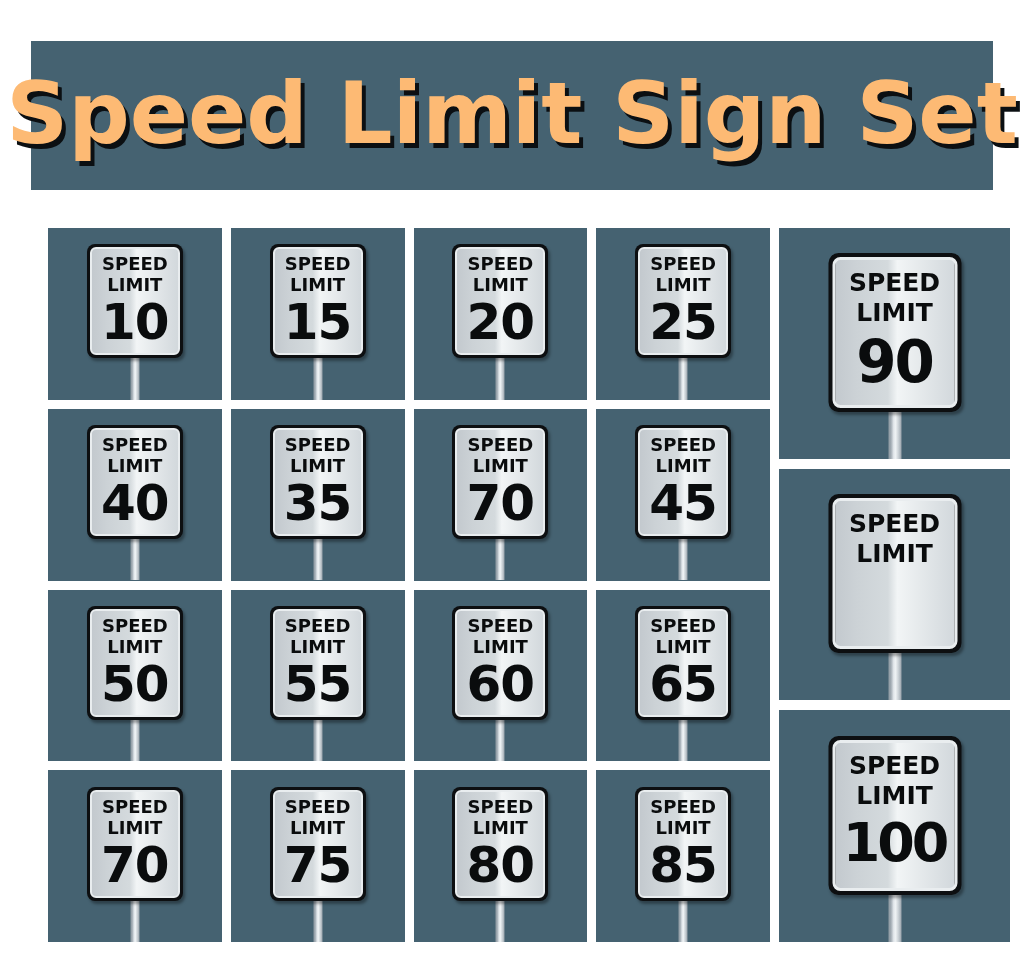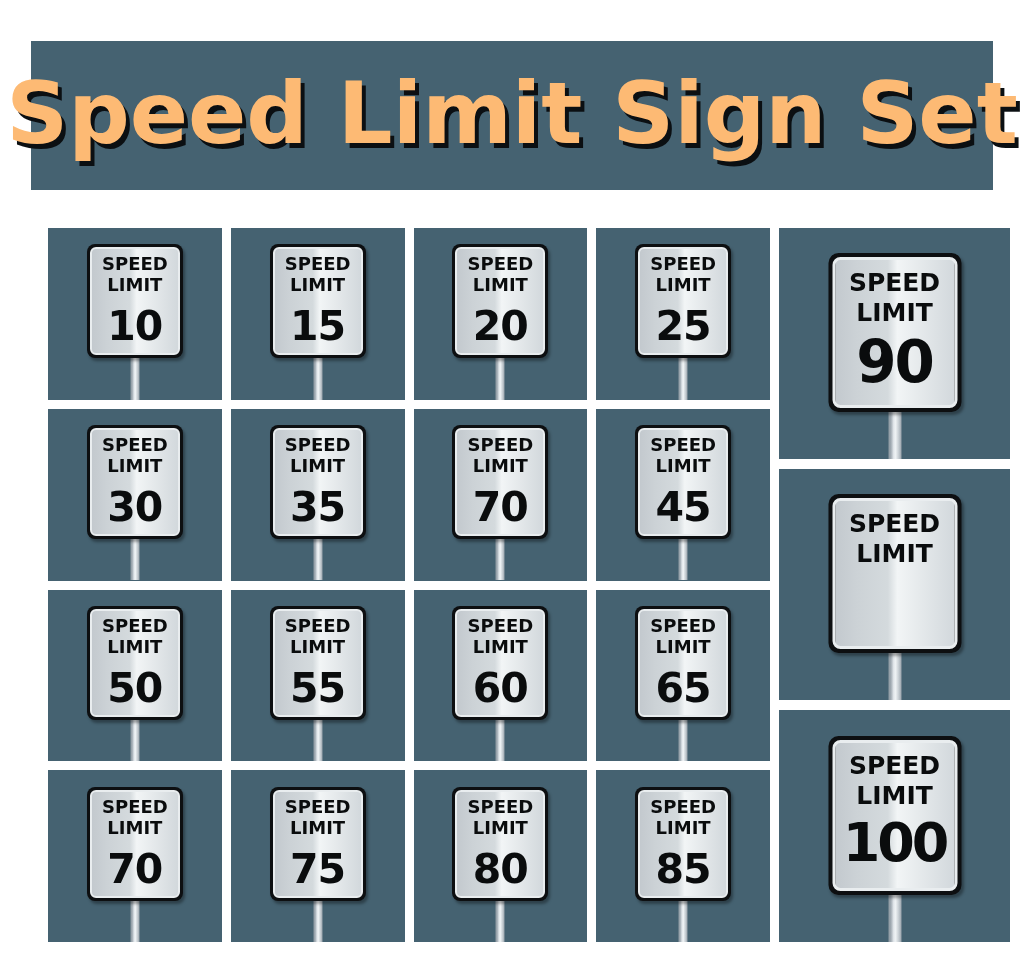--- a/index.html
+++ b/index.html
@@ -155,21 +155,21 @@
   .tile.small .lbl-limit { font-size: 18px; margin-top: 3px; }
   .tile.big   .lbl-speed { font-size: 25px; margin-top: 10px; }
   .tile.big   .lbl-limit { font-size: 25px; margin-top: 5px; }
 
   .lbl-number {
     font-family: "DejaVu Sans", sans-serif;
     font-weight: bold;
     line-height: 1.0;
     letter-spacing: -1px;
   }
-  .tile.small .lbl-number { font-size: 41px; margin-top: 12px; text-align: right; }
+  .tile.small .lbl-number { font-size: 50px; margin-top: 3px; text-align: right; }
   .tile.big   .lbl-number { font-size: 58px; margin-top: 8px; letter-spacing: -2px; }
   .tile.big .lbl-number.wide { font-size: 54px; letter-spacing: -3px; }
 </style>
 </head>
 <body>
 
 <div id="page">
 
   <div class="title-banner">
     <div class="title-text">Speed Limit Sign Set</div>
@@ -225,21 +225,21 @@
             </div>
           </div>
         </div>
         <div class="tile small">
           <div class="pole"></div>
           <div class="sign-wrap">
             <div class="sign">
               <div class="sign-inner">
                 <div class="lbl-speed">SPEED</div>
                 <div class="lbl-limit">LIMIT</div>
-                <div class="lbl-number">30</div>
+                <div class="lbl-number">40</div>
               </div>
             </div>
           </div>
         </div>
         <div class="tile small">
           <div class="pole"></div>
           <div class="sign-wrap">
             <div class="sign">
               <div class="sign-inner">
                 <div class="lbl-speed">SPEED</div>

